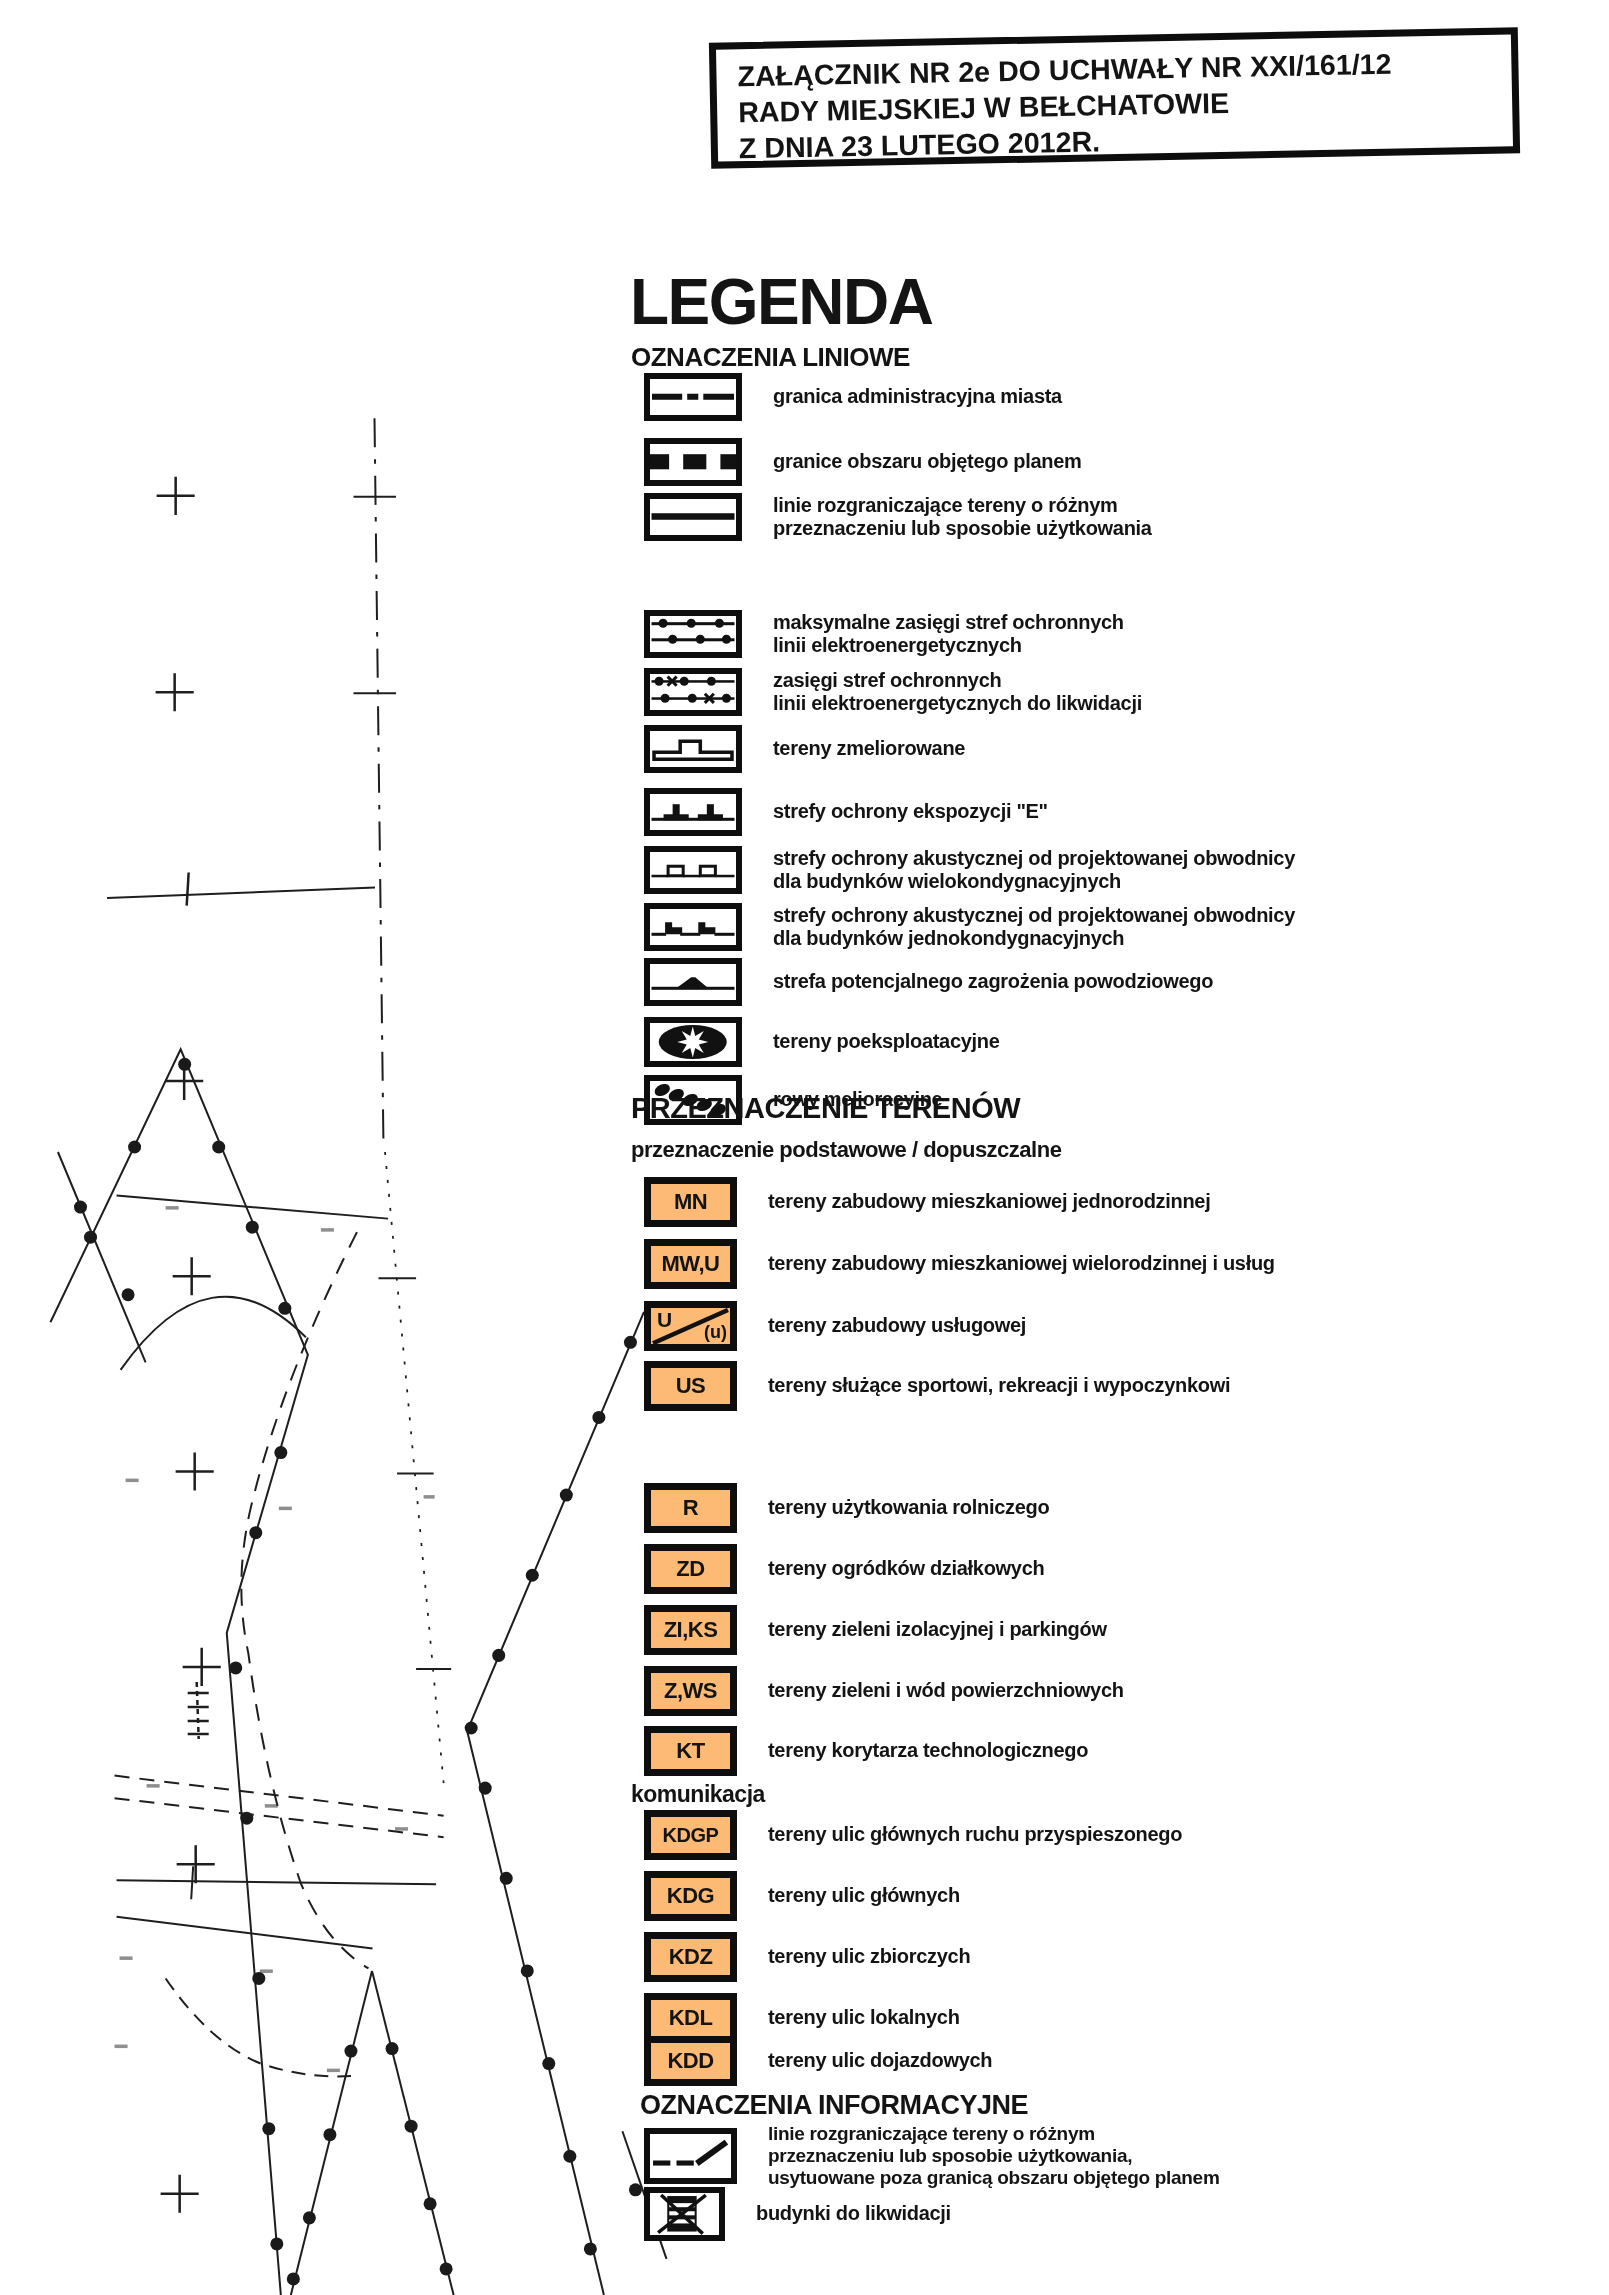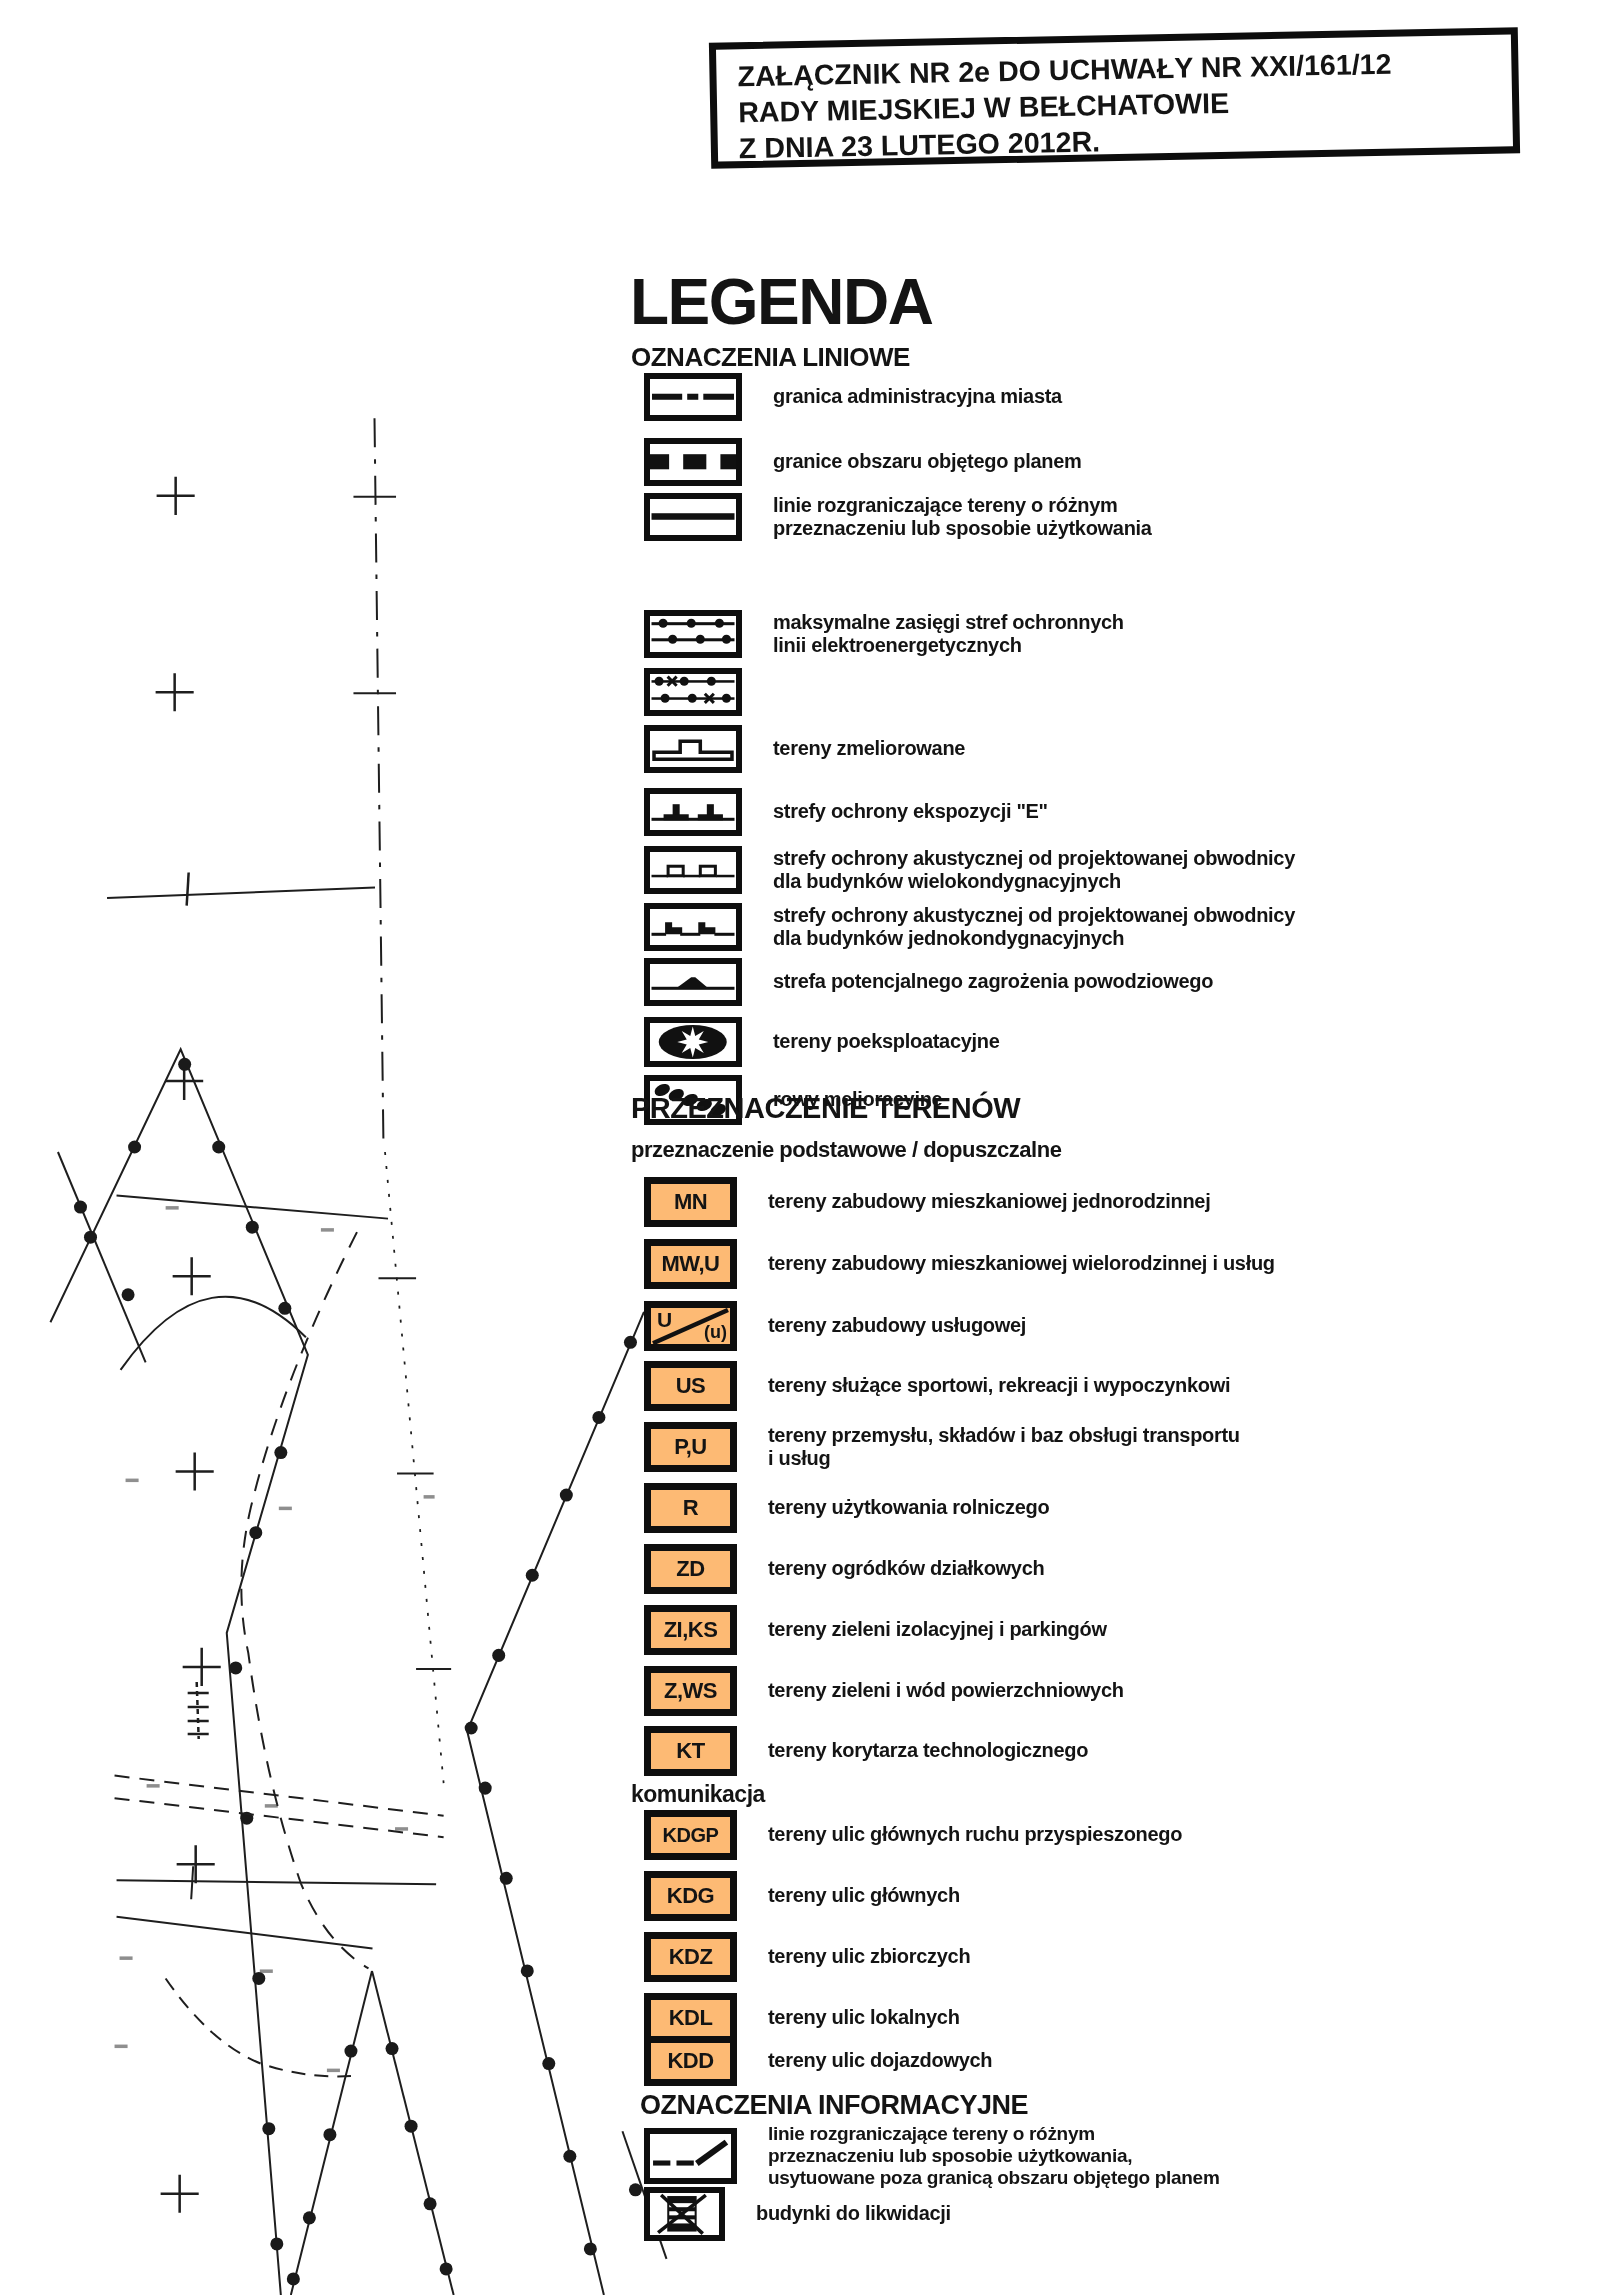--- a/index.html
+++ b/index.html
@@ -222,20 +222,22 @@
             <circle cx="30" cy="48" r="9"></circle>
             <circle cx="84" cy="48" r="9"></circle>
             <circle cx="152" cy="48" r="9"></circle>
           </g>
           <g stroke="#111" stroke-width="6">
             <path d="M35,5 L53,23 M53,5 L35,23"></path>
             <path d="M109,39 L127,57 M127,39 L109,57"></path>
           </g>
         </svg>
     </div>
+    <div class="lbl">zasięgi stref ochronnych
+linii elektroenergetycznych do likwidacji</div>
   </div>
 
   <div class="row" style="top:725px">
     <div class="sym">
       <svg viewBox="0 0 171 71">
           <path d="M8,56 L8,42 L60,42 L60,20 L100,20 L100,42 L163,42 L163,56 Z" stroke="#111" stroke-width="7" fill="#fff"></path>
         </svg>
     </div>
     <div class="lbl">tereny zmeliorowane</div>
   </div>
@@ -347,27 +349,20 @@
       <span class="u-code">U</span>
       <span class="u-sub">(u)</span>
     </div>
     <div class="lbl">tereny zabudowy usługowej</div>
   </div>
   <div class="row" style="top:1361px">
     <div class="symA">
         <span class="code">US</span>
       </div>
     <div class="lbl">tereny służące sportowi, rekreacji i wypoczynkowi</div>
-  </div>
-  <div class="row" style="top:1422px">
-    <div class="symA">
-        <span class="code">P,U</span>
-      </div>
-    <div class="lbl">tereny przemysłu, składów i baz obsługi transportu
-i usług</div>
   </div>
   <div class="row" style="top:1483px">
     <div class="symA">
         <span class="code">R</span>
       </div>
     <div class="lbl">tereny użytkowania rolniczego</div>
   </div>
   <div class="row" style="top:1544px">
     <div class="symA">
         <span class="code">ZD</span>

